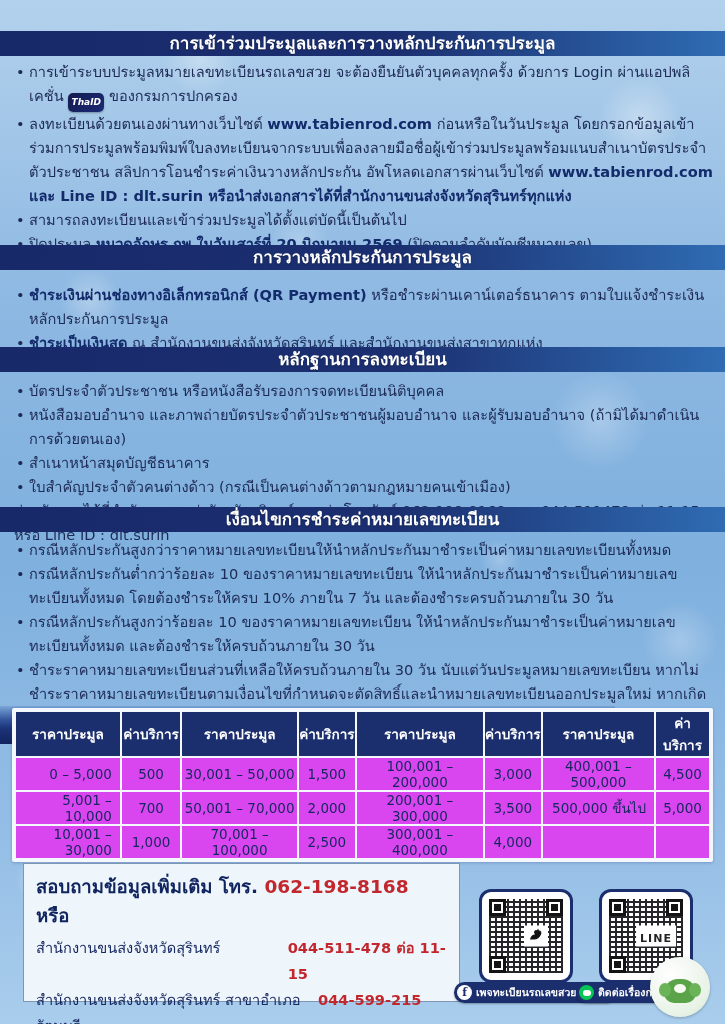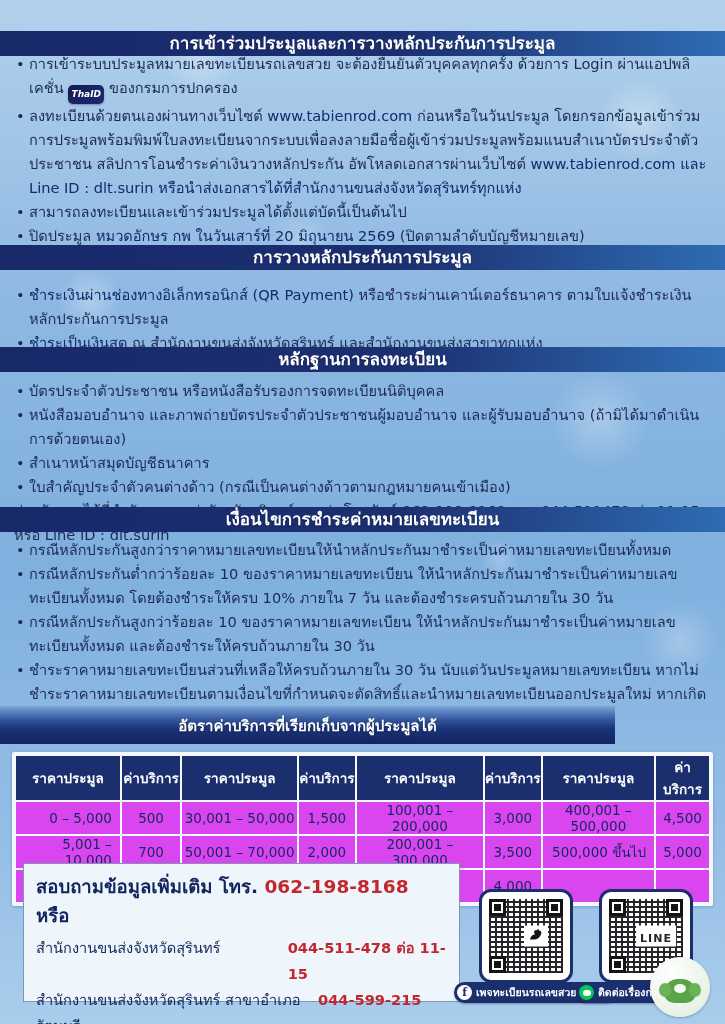--- a/index.html
+++ b/index.html
@@ -20,34 +20,34 @@
   }
   .secbar {
     position:absolute; left:0; width:725px; height:25px;
     background:linear-gradient(90deg,#18296a 0%,#1b2f70 55%,#2f6cb3 100%);
     color:#fff; text-align:center; font-weight:bold; font-size:17px; line-height:25px;
     text-shadow:0 1px 1px rgba(0,0,0,.35);
   }
   .body-block { position:absolute; left:14px; width:700px; color:#1d2a55; font-size:14.6px; line-height:24px; }
   .b { position:relative; padding-left:15px; }
   .b::before { content:"•"; position:absolute; left:2px; top:0; color:#1d2a55; }
-  .hl { color:#132a6b; font-weight:normal; }
+  .hl { color:#132a6b; font-weight:bold; }
   .note { padding-left:0; }
   .thaid {
     display:inline-block; vertical-align:-4px; width:36px; height:19px; border-radius:5px;
     background:linear-gradient(135deg,#131b4f,#1b2a77); color:#fff; font-size:9px; font-weight:bold;
     text-align:center; line-height:19px; font-style:italic; box-shadow:0 1px 2px rgba(0,0,0,.3);
   }
   #banner {
     position:absolute; left:0; top:706px; width:615px; height:38px;
     background:linear-gradient(180deg,#7aa6d8 0%,#35579e 35%,#1b3378 60%,#122460 100%);
     color:#fff; text-align:center; font-weight:bold; font-size:15px; line-height:40px;
     text-shadow:0 1px 2px rgba(0,0,0,.4);
   }
-  #feewrap { position:absolute; left:12px; top:752px; width:701px; background:#f4f8fc; padding:2px; border-radius:2px; box-shadow:0 1px 3px rgba(20,40,90,.25); }
+  #feewrap { position:absolute; left:12px; top:708px; width:701px; background:#f4f8fc; padding:2px; border-radius:2px; box-shadow:0 1px 3px rgba(20,40,90,.25); }
   table.fees { width:100%; border-collapse:separate; border-spacing:2px; table-layout:fixed; }
   table.fees th { background:#1b2f6e; color:#fff; font-size:13.5px; font-weight:bold; height:24px; }
   table.fees td { background:#d946ef; color:#14265e; font-size:13.5px; height:26px; text-align:center; }
   table.fees td.ra { text-align:right; padding-right:8px; }
   #contactbox {
     position:absolute; left:23px; top:863px; width:437px; height:139px;
     background:#eef5fb; border:1px solid #7e95b5; padding:8px 12px 6px 12px;
   }
   #contact-heading { font-size:18.5px; font-weight:bold; color:#10245f; margin-bottom:5px; }
   #contact-heading .red { color:#c2272d; }
@@ -86,21 +86,21 @@
   #mascot .blob::before { content:""; position:absolute; left:-5px; top:4px; width:12px; height:14px; border-radius:50%; background:#6ab356; }
   #mascot .blob::after { content:""; position:absolute; right:-5px; top:4px; width:12px; height:14px; border-radius:50%; background:#6ab356; }
   #mascot .face { position:absolute; left:24px; top:27px; width:12px; height:9px; border-radius:50%; background:#f4f9ef; }
 </style>
 </head>
 <body>
 
 <div id="page">
 
   <div class="secbar" style="top:31px">การเข้าร่วมประมูลและการวางหลักประกันการประมูล</div>
-  <div class="body-block" style="top:52px">
+  <div class="body-block" style="top:60px">
     <div class="b">
       <span>การเข้าระบบประมูลหมายเลขทะเบียนรถเลขสวย จะต้องยืนยันตัวบุคคลทุกครั้ง ด้วยการ Login ผ่านแอปพลิเคชั่น </span><span class="thaid">ThaID</span><span> ของกรมการปกครอง</span>
     </div>
     <div class="b">
       <span>ลงทะเบียนด้วยตนเองผ่านทางเว็บไซต์ </span><span class="hl">www.tabienrod.com</span><span> ก่อนหรือในวันประมูล โดยกรอกข้อมูลเข้าร่วมการประมูลพร้อมพิมพ์ใบลงทะเบียนจากระบบเพื่อลงลายมือชื่อผู้เข้าร่วมประมูลพร้อมแนบสำเนาบัตรประจำตัวประชาชน สลิปการโอนชำระค่าเงินวางหลักประกัน อัพโหลดเอกสารผ่านเว็บไซต์ </span><span class="hl">www.tabienrod.com และ Line ID : dlt.surin หรือนำส่งเอกสารได้ที่สำนักงานขนส่งจังหวัดสุรินทร์ทุกแห่ง</span>
     </div>
     <div class="b">
       <span>สามารถลงทะเบียนและเข้าร่วมประมูลได้ตั้งแต่บัดนี้เป็นต้นไป</span>
     </div>
     <div class="b">

